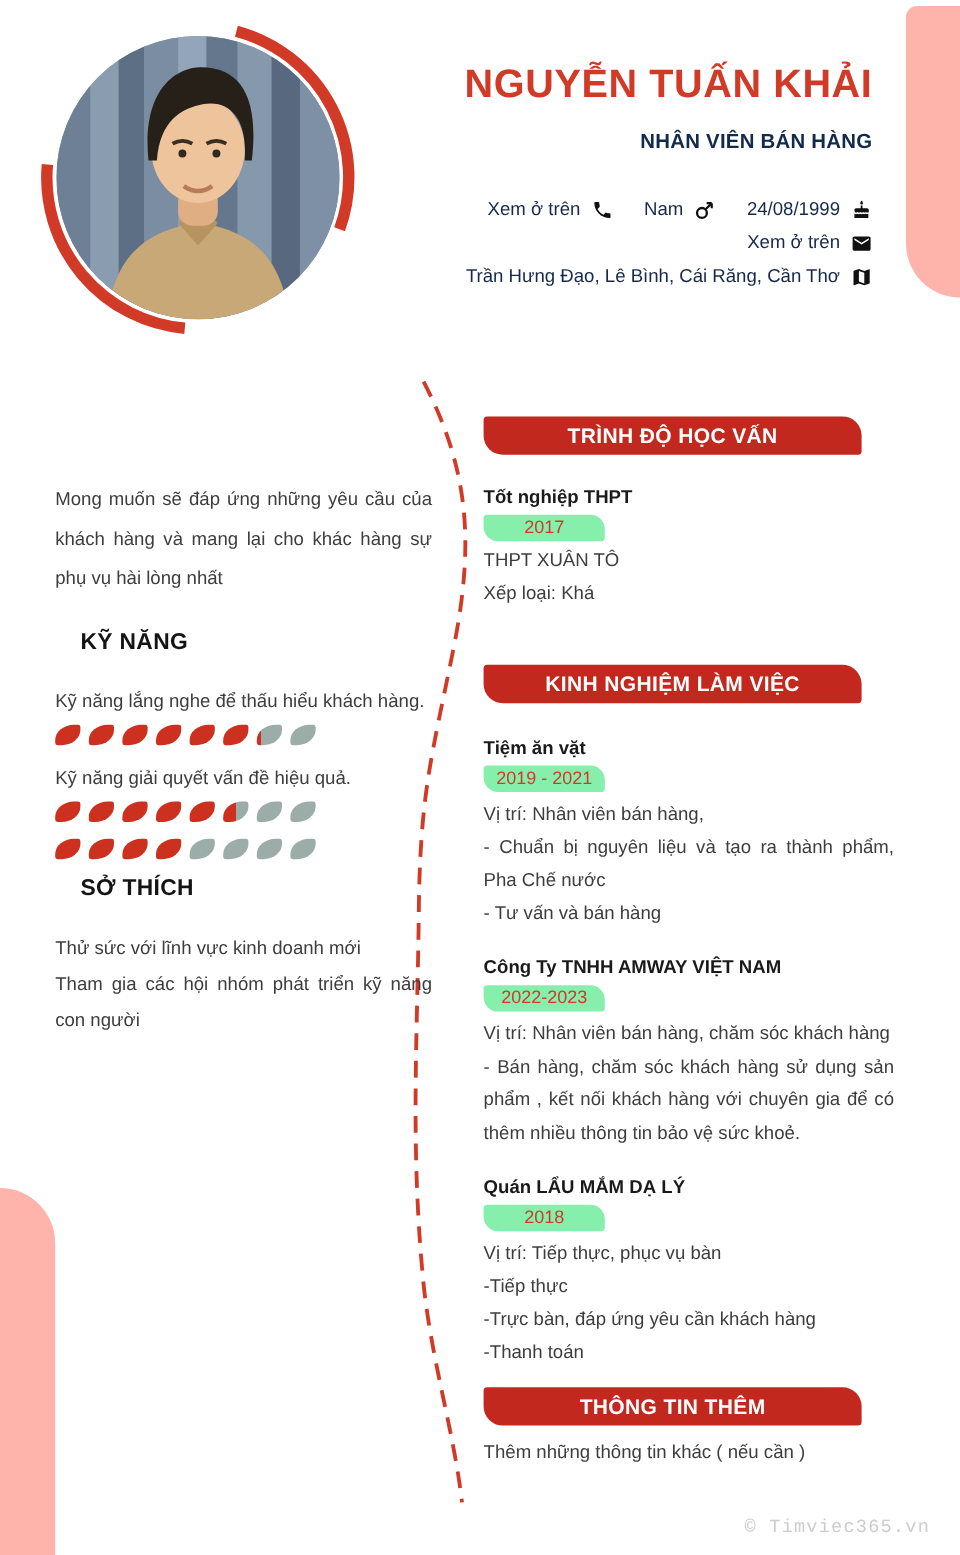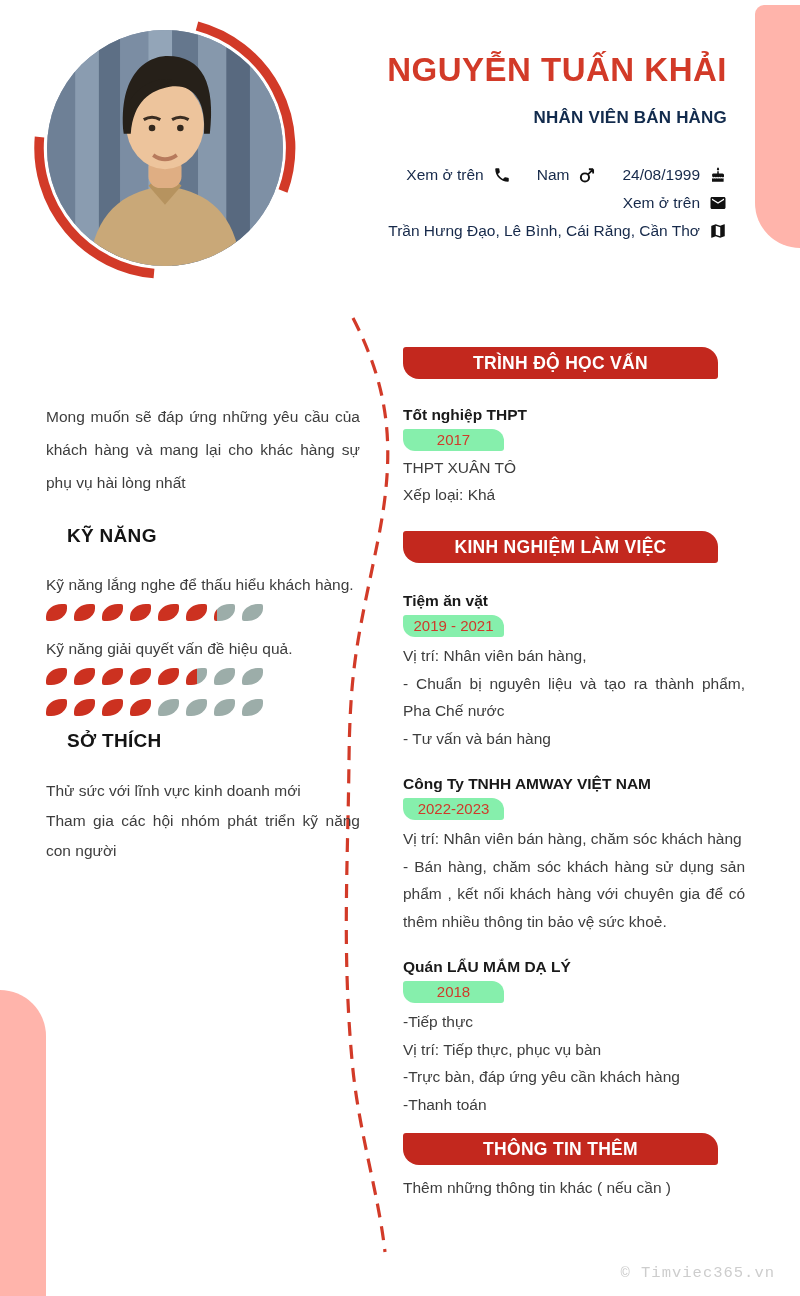--- a/index.html
+++ b/index.html
@@ -50,21 +50,21 @@
   
   .right-col{position:absolute;left:403px;top:347px;width:342px;}
   .banner{width:315px;height:32px;line-height:32px;text-align:center;color:#ffffff;
         font-size:17.5px;font-weight:700;letter-spacing:.3px;background:#c3281e;
         border-radius:3px 16px 3px 16px;}
   .item-title{font-size:15.5px;font-weight:700;color:#1a1a1a;line-height:20px;}
   .edu-title{margin-top:26px;}
   .badge{display:inline-block;margin-top:4px;width:101px;text-align:center;font-size:15px;
         color:#cf3a2a;background:#86efac;padding:2px 0 3px;border-radius:3px 12px 3px 12px;}
   .edu-line{margin-top:7px;font-size:15.5px;color:#3d3d3d;line-height:20px;}
-  .exp-banner{margin-top:26px;}
+  .exp-banner{margin-top:49px;}
   .job{margin-top:22px;}
   .job.first{margin-top:28px;}
   .job-lines{margin-top:5px;}
   .job-lines div{font-size:15.5px;line-height:27.5px;color:#3d3d3d;text-align:justify;}
   .info-banner{margin-top:15px;}
   .info-text{margin-top:14px;font-size:15.5px;color:#3d3d3d;}
 
   .watermark{position:absolute;right:25px;top:1264px;font-family:"Liberation Mono","DejaVu Sans Mono",monospace;
         font-size:15.5px;color:#cdcdcd;letter-spacing:1px;}
 </style>
@@ -239,22 +239,22 @@
       <div class="job-lines">
           <div>Vị trí: Nhân viên bán hàng, chăm sóc khách hàng</div>
           <div>- Bán hàng, chăm sóc khách hàng sử dụng sản phẩm , kết nối khách hàng với chuyên gia để có thêm nhiều thông tin bảo vệ sức khoẻ.</div>
         </div>
     </div>
 
     <div class="job">
       <div class="item-title">Quán LẨU MẮM DẠ LÝ</div>
       <div><span class="badge">2018</span></div>
       <div class="job-lines">
+          <div>Vị trí: Tiếp thực, phục vụ bàn</div>
           <div>-Tiếp thực</div>
-          <div>Vị trí: Tiếp thực, phục vụ bàn</div>
           <div>-Trực bàn, đáp ứng yêu cần khách hàng</div>
           <div>-Thanh toán</div>
         </div>
     </div>
 
     <div class="banner info-banner">THÔNG TIN THÊM</div>
     <div class="info-text">Thêm những thông tin khác ( nếu cần )</div>
   </div>
 
   <div class="watermark">© Timviec365.vn</div>

